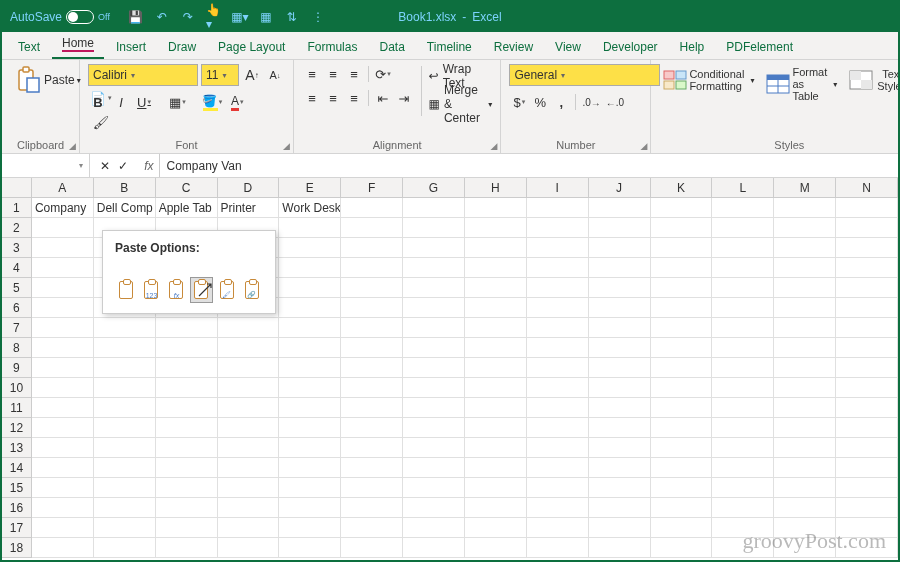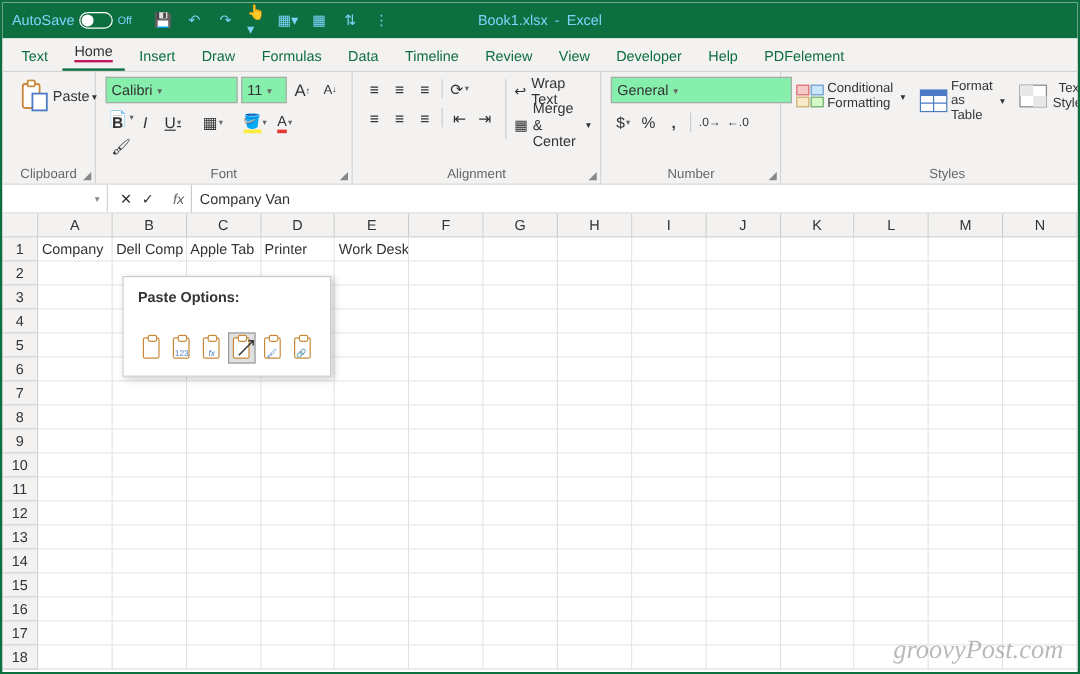--- a/index.html
+++ b/index.html
@@ -17,21 +17,21 @@
 .tab.active{border-bottom:2px solid #0d6f3f;color:#0d6f3f;font-weight:400}
 .ribbon{background:#f3f2f1;height:94px;display:flex;border-bottom:1px solid #d4d4d4}
 .group{border-right:1px solid #d4d4d4;padding:4px 8px 2px;display:flex;flex-direction:column;justify-content:space-between;position:relative}
 .group-content{display:flex;gap:4px;align-items:flex-start;flex:1}
 .group-label{text-align:center;color:#666;font-size:11px;padding-top:2px}
 .dlauncher{position:absolute;bottom:2px;right:3px;font-size:9px;color:#888}
 .big-btn{display:flex;align-items:center;gap:2px;padding:2px 4px;cursor:pointer}
 .big-btn-icon{width:28px;height:28px;display:flex;align-items:center;justify-content:center}
 .small-col{display:flex;flex-direction:column;gap:4px;justify-content:center}
 .font-row{display:flex;gap:3px;align-items:center}
-.combo{border:1px solid #aaa;background:#86efac;height:22px;display:flex;align-items:center;padding:0 4px;gap:4px}
+.combo{border:1px solid #aaa;background:#fde047;height:22px;display:flex;align-items:center;padding:0 4px;gap:4px}
 .combo .caret{font-size:8px;color:#666}
 .btn-row{display:flex;gap:1px}
 .rbtn{min-width:20px;height:20px;display:flex;align-items:center;justify-content:center;cursor:pointer;font-size:13px;padding:0 2px}
 .rbtn.caret::after{content:"▾";font-size:7px;margin-left:1px;color:#666}
 .sep{width:1px;background:#ccc;margin:2px 3px}
 .check-row{display:flex;align-items:center;gap:4px;height:24px}
 .namebox-row{height:24px;border-bottom:1px solid #d4d4d4;display:flex;align-items:center;background:#fff}
 .namebox{width:88px;border-right:1px solid #d4d4d4;height:100%;display:flex;align-items:center;padding:0 6px;justify-content:space-between}
 .fx-btns{display:flex;gap:8px;padding:0 10px;color:#888}
 .fx-label{font-style:italic;color:#666;padding:0 6px}
@@ -45,21 +45,21 @@
 .row-h{width:30px;border-right:1px solid #ccc;border-bottom:1px solid #ccc;text-align:center;line-height:20px;background:#f3f2f1}
 .cell{width:62px;border-right:1px solid #e0e0e0;border-bottom:1px solid #e0e0e0;line-height:20px;padding:0 3px;overflow:hidden;white-space:nowrap;background:#fff}
 .paste-popup{position:absolute;left:100px;top:52px;background:#fff;border:1px solid #ccc;box-shadow:2px 2px 6px rgba(0,0,0,0.2);padding:10px 12px;width:174px}
 .paste-popup .ptitle{font-weight:600;margin-bottom:22px}
 .paste-icons{display:flex;gap:2px}
 .picon{width:24px;height:26px;display:flex;align-items:center;justify-content:center;cursor:pointer;position:relative}
 .picon.sel{background:#e0e0e0;border:1px solid #999}
 .clipboard-mini{width:14px;height:18px;border:1.5px solid #c88a3a;border-radius:2px;position:relative;background:#fff}
 .clipboard-mini::before{content:"";position:absolute;top:-3px;left:3px;width:6px;height:4px;border:1.5px solid #c88a3a;border-radius:2px;background:#fff}
 .clip-sub{position:absolute;bottom:4px;left:0;right:0;font-size:7px;text-align:center;color:#4a7bc4}
-.watermark{position:absolute;bottom:6px;right:12px;font-family:Georgia,serif;font-style:italic;font-size:22px;color:rgba(80,80,80,0.4)}
+.watermark{position:absolute;bottom:6px;right:12px;font-family:Georgia,serif;font-size:22px;color:rgba(80,80,80,0.4)}
 .excel-underline{border-bottom:2px solid #be185d;display:inline-block;padding-bottom:0px}
 </style>
 </head>
 <body>
 
 <div class="titlebar">
   <div class="autosave">
     <span>AutoSave</span>
     <div class="toggle">
         <div class="toggle-knob"></div>
@@ -81,20 +81,21 @@
     <span>-</span>
     <span>Excel</span>
   </div>
 </div>
 
 <div class="menubar">
   <div class="tab">Text</div>
   <div class="tab active"><span class="excel-underline">Home</span></div>
   <div class="tab">Insert</div>
   <div class="tab">Draw</div>
+  <div class="tab">Page Layout</div>
   <div class="tab">Formulas</div>
   <div class="tab">Data</div>
   <div class="tab">Timeline</div>
   <div class="tab">Review</div>
   <div class="tab">View</div>
   <div class="tab">Developer</div>
   <div class="tab">Help</div>
   <div class="tab">PDFelement</div>
 </div>
 

